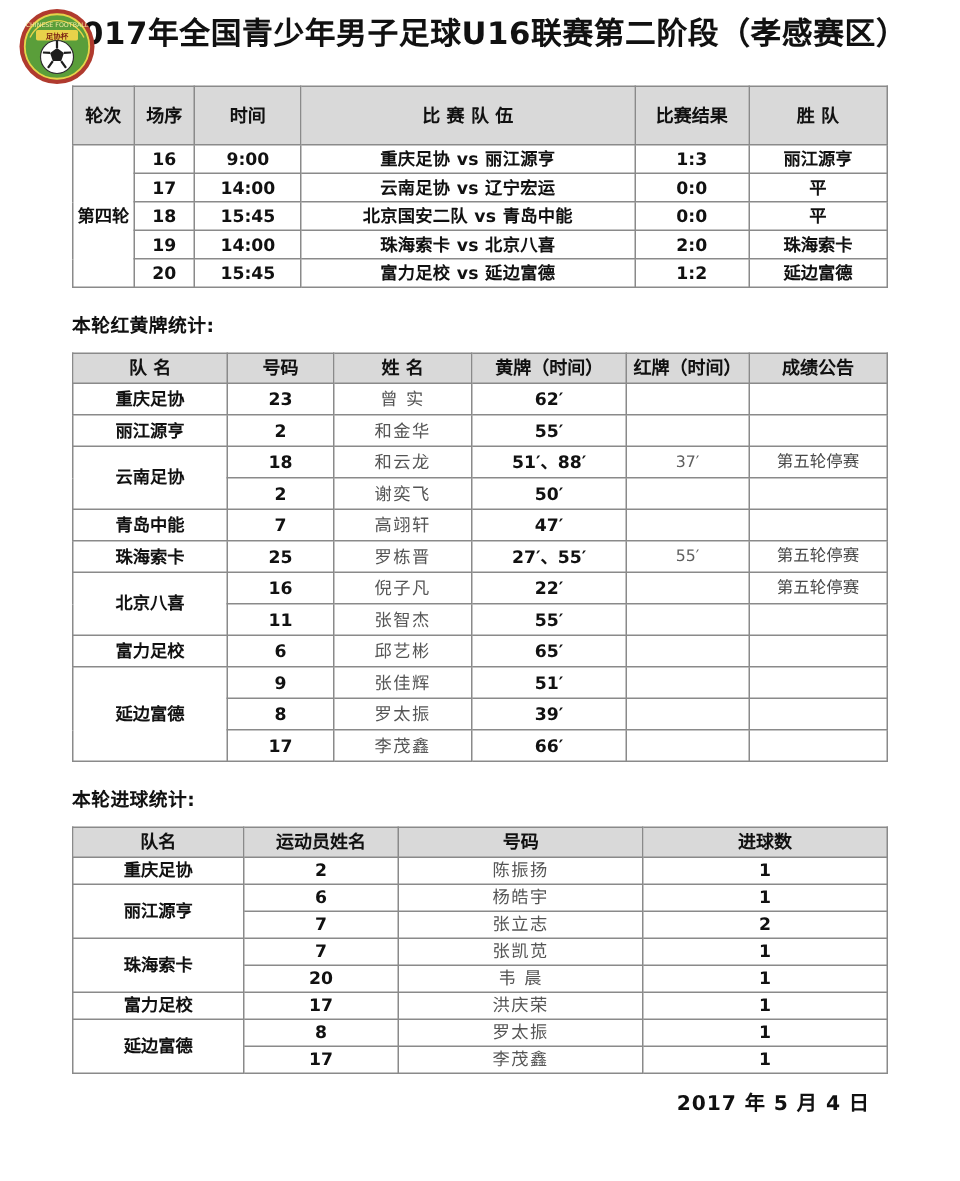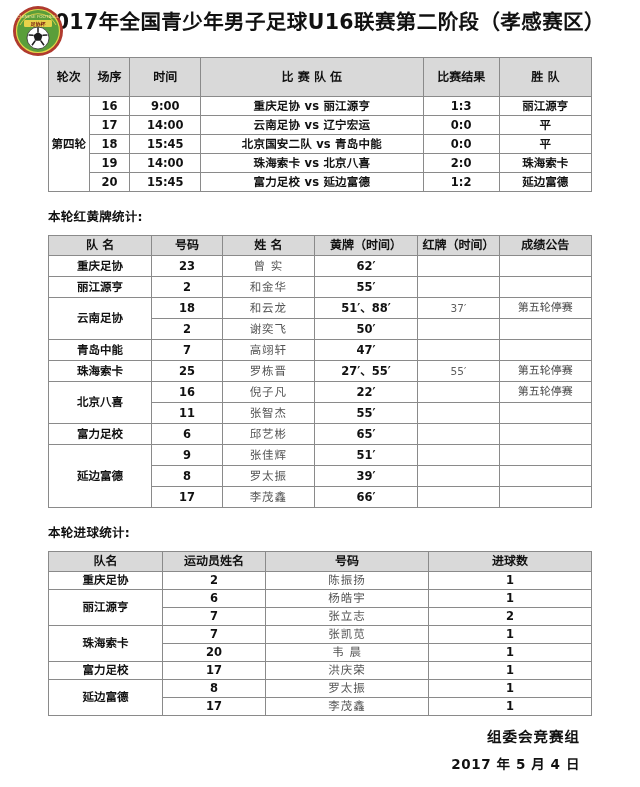--- a/index.html
+++ b/index.html
@@ -447,15 +447,14 @@
         <td class="name-cell">李茂鑫</td>
         <td class="num-cell">1</td>
       </tr>
     </tbody>
   </table>
 </div>
 
 <div class="spacer-8"></div>
 
 <div class="footer">
-  <div class="footer-line">组委会竞赛组</div>
   <div class="footer-line footer-date">2017 年 5 月 4 日</div>
 </div>
 
 </body></html>

